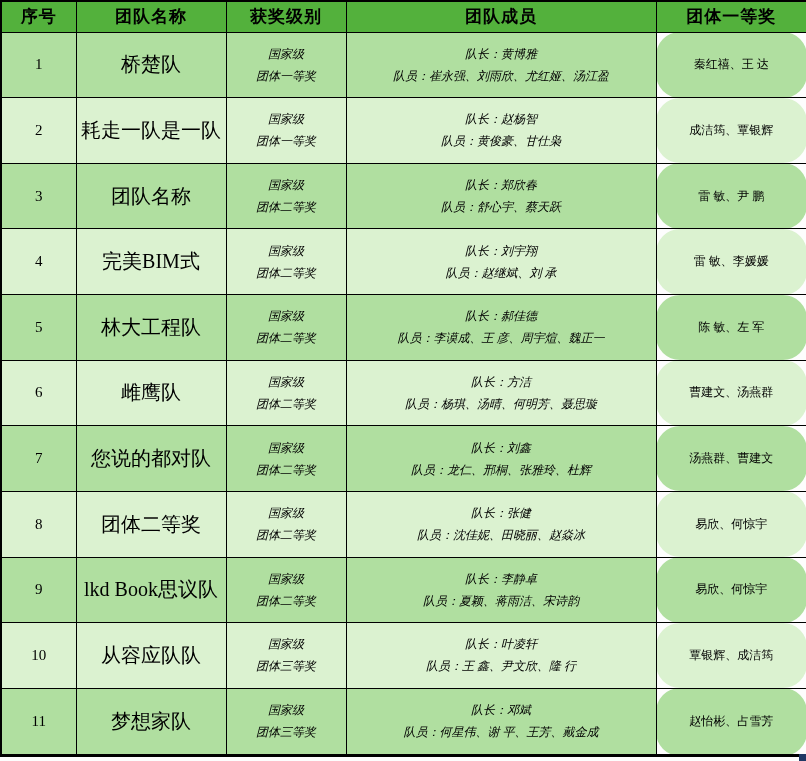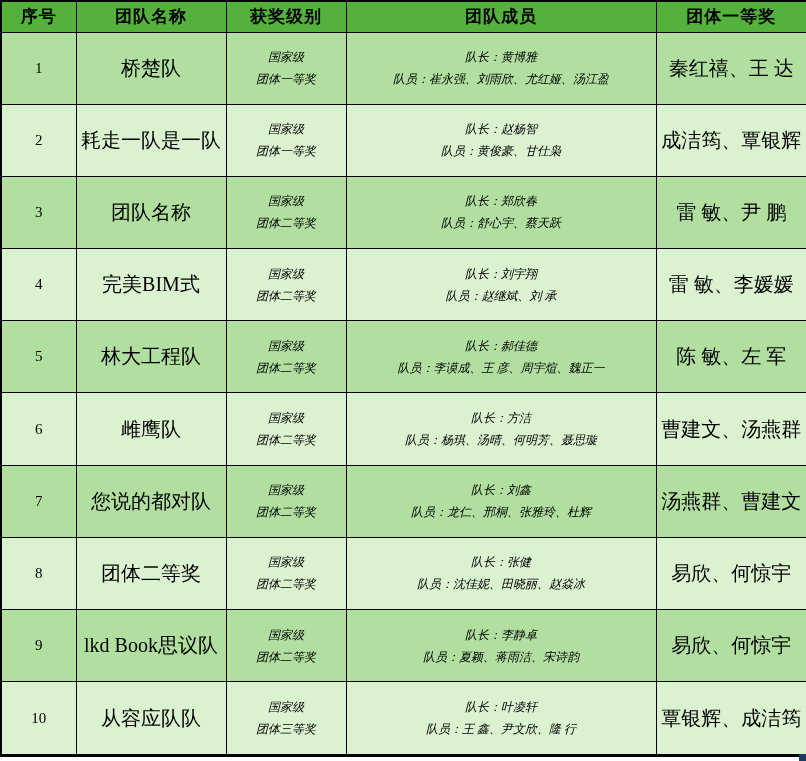--- a/index.html
+++ b/index.html
@@ -47,21 +47,21 @@
   }
   tbody tr { background: var(--row-even-bg, #DBF2D0); }
   tbody tr:nth-child(odd) { background: var(--row-odd-bg, #B0DFA0); }
   td.c-no   { font-size: 15px; }
   td.c-team { font-size: 20px; }
   td.c-level, td.c-members {
     font-size: 12px;
     line-height: 22px;
     font-style: italic;
   }
-  td.c-advisors { font-size: 20px; }
+  td.c-advisors { font-size: 12px; border-radius: 24px; }
   col.w-no   { width: 75px; }
   col.w-team { width: 150px; }
   col.w-level{ width: 120px; }
   col.w-mem  { width: 310px; }
   col.w-adv  { width: 151px; }
   #sel-handle {
     position: absolute;
     right: 0;
     bottom: 0;
     width: 7px;
@@ -224,17 +224,30 @@
       <div class="bind-l1">国家级</div>
       <div class="bind-l2">团体三等奖</div>
     </td>
     <td class="c-members">
       <div class="bind-leader">队长：叶凌轩</div>
       <div class="bind-members">队员：王 鑫、尹文欣、隆 行</div>
     </td>
     <td class="c-advisors"><span class="bind-adv">覃银辉、成洁筠</span></td>
   </tr>
 
+  <tr>
+    <td class="c-no"><span class="bind-no">11</span></td>
+    <td class="c-team"><span class="bind-team">梦想家队</span></td>
+    <td class="c-level">
+      <div class="bind-l1">国家级</div>
+      <div class="bind-l2">团体三等奖</div>
+    </td>
+    <td class="c-members">
+      <div class="bind-leader">队长：邓斌</div>
+      <div class="bind-members">队员：何星伟、谢 平、王芳、戴金成</div>
+    </td>
+    <td class="c-advisors"><span class="bind-adv">赵怡彬、占雪芳</span></td>
+  </tr>
 
 </tbody>
   </table>
   <div id="sel-handle"></div>
 </div>
 
 </body></html>

